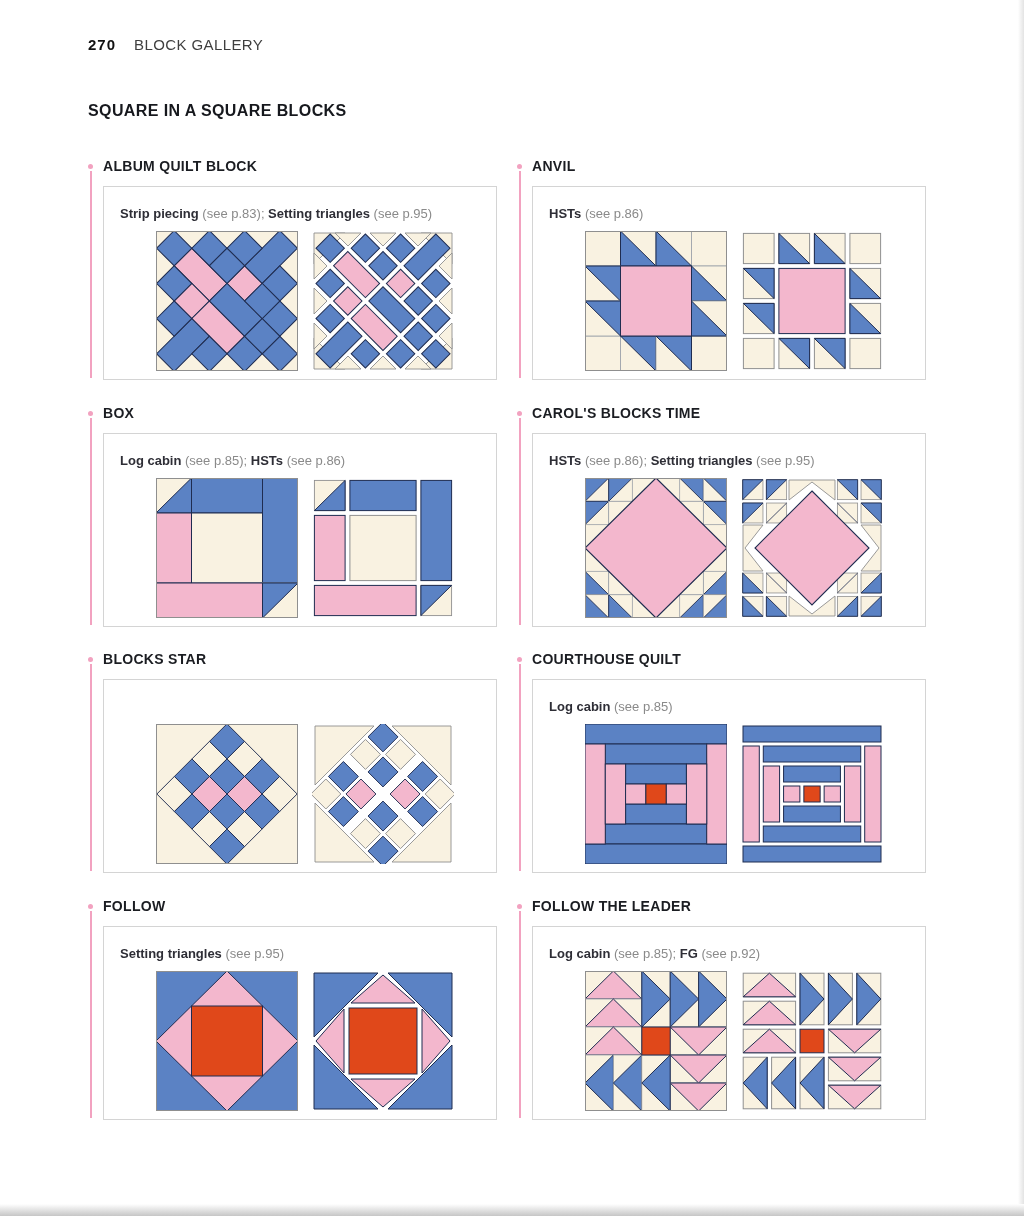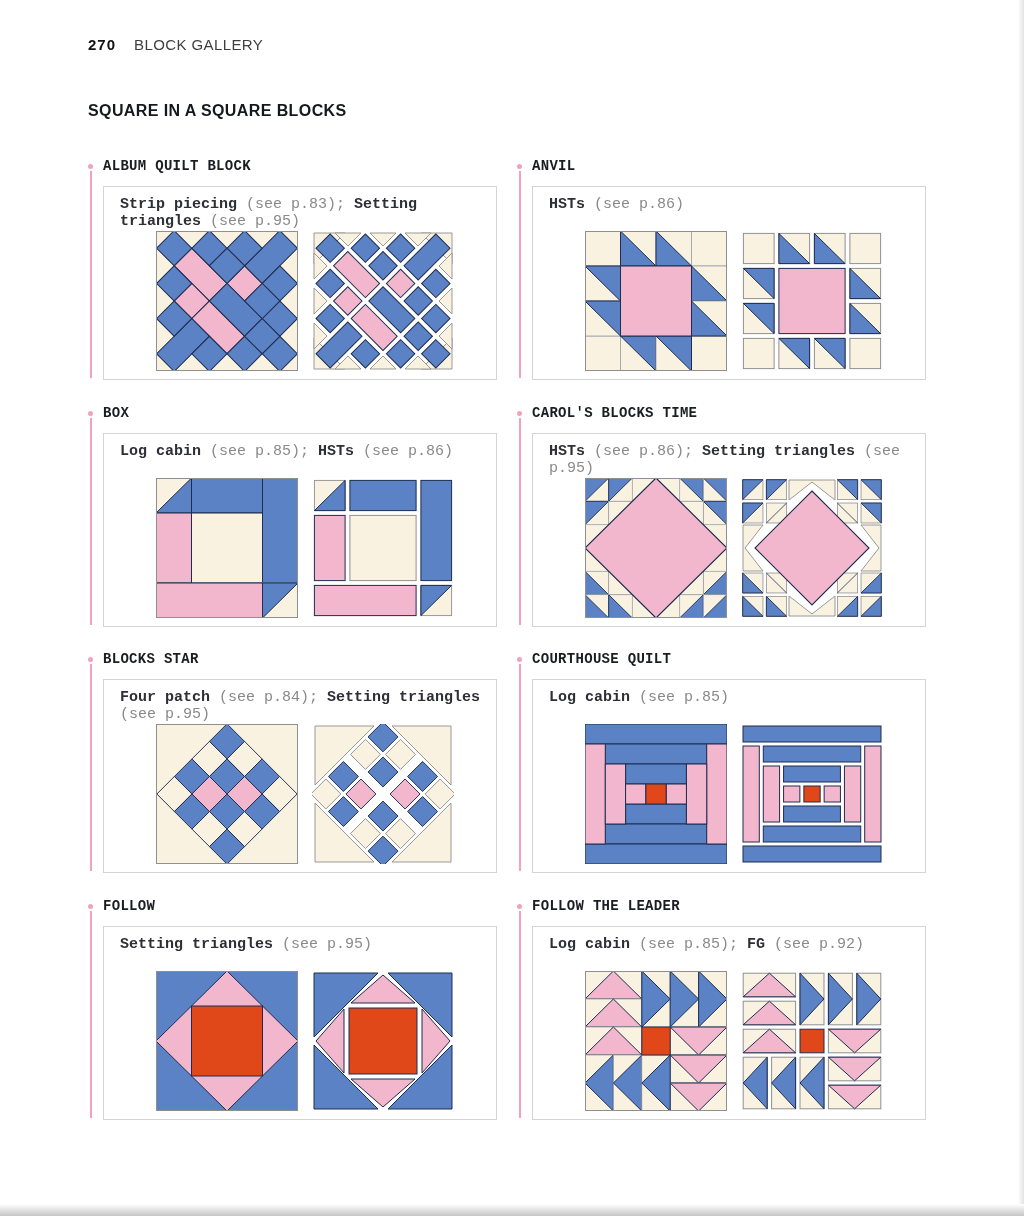--- a/index.html
+++ b/index.html
@@ -4,23 +4,23 @@
 <style>
   html,body{margin:0;padding:0;}
   body{width:1024px;height:1216px;background:#ffffff;position:relative;overflow:hidden;
        font-family:"Liberation Sans",sans-serif;}
   .page-header{position:absolute;left:88px;top:36px;font-size:15px;letter-spacing:.4px;color:#3f3f3f;}
   .page-header .num{font-weight:bold;color:#111;margin-right:18px;letter-spacing:1px;}
   .page-title{position:absolute;left:88px;top:102px;font-size:16px;font-weight:bold;color:#16181d;letter-spacing:.4px;}
   .section{position:absolute;width:420px;height:232px;}
   .dot{position:absolute;left:0;top:6px;width:5px;height:5px;border-radius:50%;}
   .vline{position:absolute;left:2px;top:13px;width:1.5px;height:207px;}
-  .sec-title{position:absolute;left:15px;top:0;font-size:14px;font-weight:bold;color:#1b1d22;letter-spacing:.3px;font-family:Liberation Mono, monospace;}
+  .sec-title{position:absolute;left:15px;top:0;font-size:14px;font-weight:bold;color:#1b1d22;letter-spacing:.3px;}
   .box{position:absolute;left:15px;top:28px;width:392px;height:192px;background:#fff;border:1px solid #d4d4d4;}
-  .caption{position:absolute;left:16px;top:9px;font-family:Liberation Mono, monospace;font-size:15px;color:#8a8a8a;}
+  .caption{position:absolute;left:16px;top:19px;font-family:Liberation Sans, sans-serif;font-size:13px;color:#8a8a8a;}
   .caption b{color:#2e2e36;}
   .diag{position:absolute;top:44px;width:142px;height:140px;}
   .diag.d1{left:52px;}
   .diag.d2{left:208px;}
   .edge-right{position:absolute;right:0;top:0;width:6px;height:100%;
        background:linear-gradient(to right,#ffffff,#e3e3e3);}
   .edge-bottom{position:absolute;left:0;bottom:0;width:100%;height:12px;
        background:linear-gradient(to bottom,#ffffff,#c6c6c6);}
 </style>
 </head>
@@ -271,21 +271,20 @@
             <polygon points="140.00,47.00 140.00,93.00 120.00,93.00 138.00,70.00 120.00,47.00" fill="#f9f2e1" stroke="#8f8f8f" stroke-width="0.9" stroke-linejoin="miter"></polygon>
             <polygon points="71.00,13.00 128.00,70.00 71.00,127.00 14.00,70.00" fill="#f3b7cd" stroke="#1f2c50" stroke-width="1.1" stroke-linejoin="miter"></polygon>
           </svg></div>
       </div>
     </div>
     <div class="section" style="left: 88px; top: 651px;">
       <div class="dot" style="background: rgb(242, 162, 192);"></div>
       <div class="vline" style="background: rgb(242, 162, 192);"></div>
       <div class="sec-title">BLOCKS STAR</div>
       <div class="box">
-        <div class="caption"><b>Four patch</b><span> (see p.84); </span><b>Setting triangles</b><span> (see p.95)</span></div>
         <div class="diag d1"><svg width="142" height="140" viewBox="0 0 142 140" xmlns="http://www.w3.org/2000/svg">
             <rect x="0.00" y="0.00" width="142.00" height="140.00" fill="#f9f2e1"></rect>
             <g transform="translate(71,70) rotate(45)">
               <rect x="-49.60" y="-49.60" width="24.80" height="24.80" fill="#5b82c4" stroke="#1f2c50" stroke-width="0.9"></rect>
               <rect x="-24.80" y="-49.60" width="24.80" height="24.80" fill="#f9f2e1" stroke="#1f2c50" stroke-width="0.9"></rect>
               <rect x="0.00" y="-49.60" width="24.80" height="24.80" fill="#5b82c4" stroke="#1f2c50" stroke-width="0.9"></rect>
               <rect x="24.80" y="-49.60" width="24.80" height="24.80" fill="#f9f2e1" stroke="#1f2c50" stroke-width="0.9"></rect>
               <rect x="-49.60" y="-24.80" width="24.80" height="24.80" fill="#f9f2e1" stroke="#1f2c50" stroke-width="0.9"></rect>
               <rect x="-24.80" y="-24.80" width="24.80" height="24.80" fill="#5b82c4" stroke="#1f2c50" stroke-width="0.9"></rect>
               <rect x="0.00" y="-24.80" width="24.80" height="24.80" fill="#f3b7cd" stroke="#1f2c50" stroke-width="0.9"></rect>

